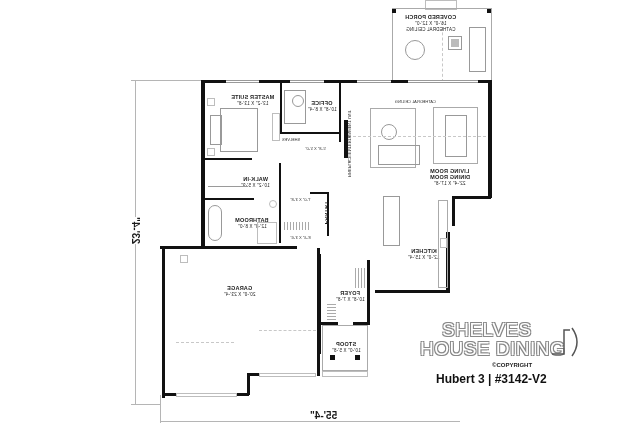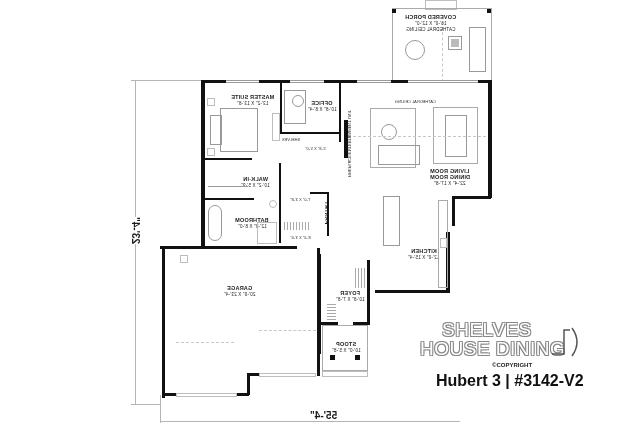--- a/index.html
+++ b/index.html
@@ -11,21 +11,21 @@
   .dash { position:absolute; border-top:1px dashed #c8c8c8; }
   .vdash { position:absolute; border-left:1px dashed #c8c8c8; }
   .mir { transform:scaleX(-1); display:inline-block; white-space:nowrap; }
   .rlabel { position:absolute; text-align:center; font-weight:bold; font-size:5.5px; letter-spacing:0.2px; }
   .rdim { font-weight:normal; font-size:4.5px; display:block; margin-top:1px; }
   .dimline { position:absolute; background:#b5b5b5; }
   .dimtext { position:absolute; font-weight:bold; font-size:10px; background:#fff; }
   .small { position:absolute; font-size:4px; color:#333; }
   .logo1 { position:absolute; font-size:19px; color:#fff; font-weight:normal; letter-spacing:0.5px;
     text-shadow: -1px -1px 0 #888, 1px -1px 0 #888, -1px 1px 0 #888, 1px 1px 0 #888; }
-  .title { position:absolute; font-size:16px; font-weight:bold; color:#111; }
+  .title { position:absolute; font-size:12px; font-weight:bold; color:#111; }
   .copy { position:absolute; font-size:6px; font-weight:bold; color:#222; }
 </style>
 </head>
 <body>
 
 <div class="dimline" style="left:135px;top:80px;width:1px;height:324px;"></div>
 <div class="dimline" style="left:131px;top:80px;width:70px;height:1px;"></div>
 <div class="dimline" style="left:131px;top:404px;width:30px;height:1px;"></div>
 <div class="dimtext" style="left:122px;top:224px;transform:rotate(90deg) scaleX(-1);padding:1px 0;">
   <span>23'-4"</span>

